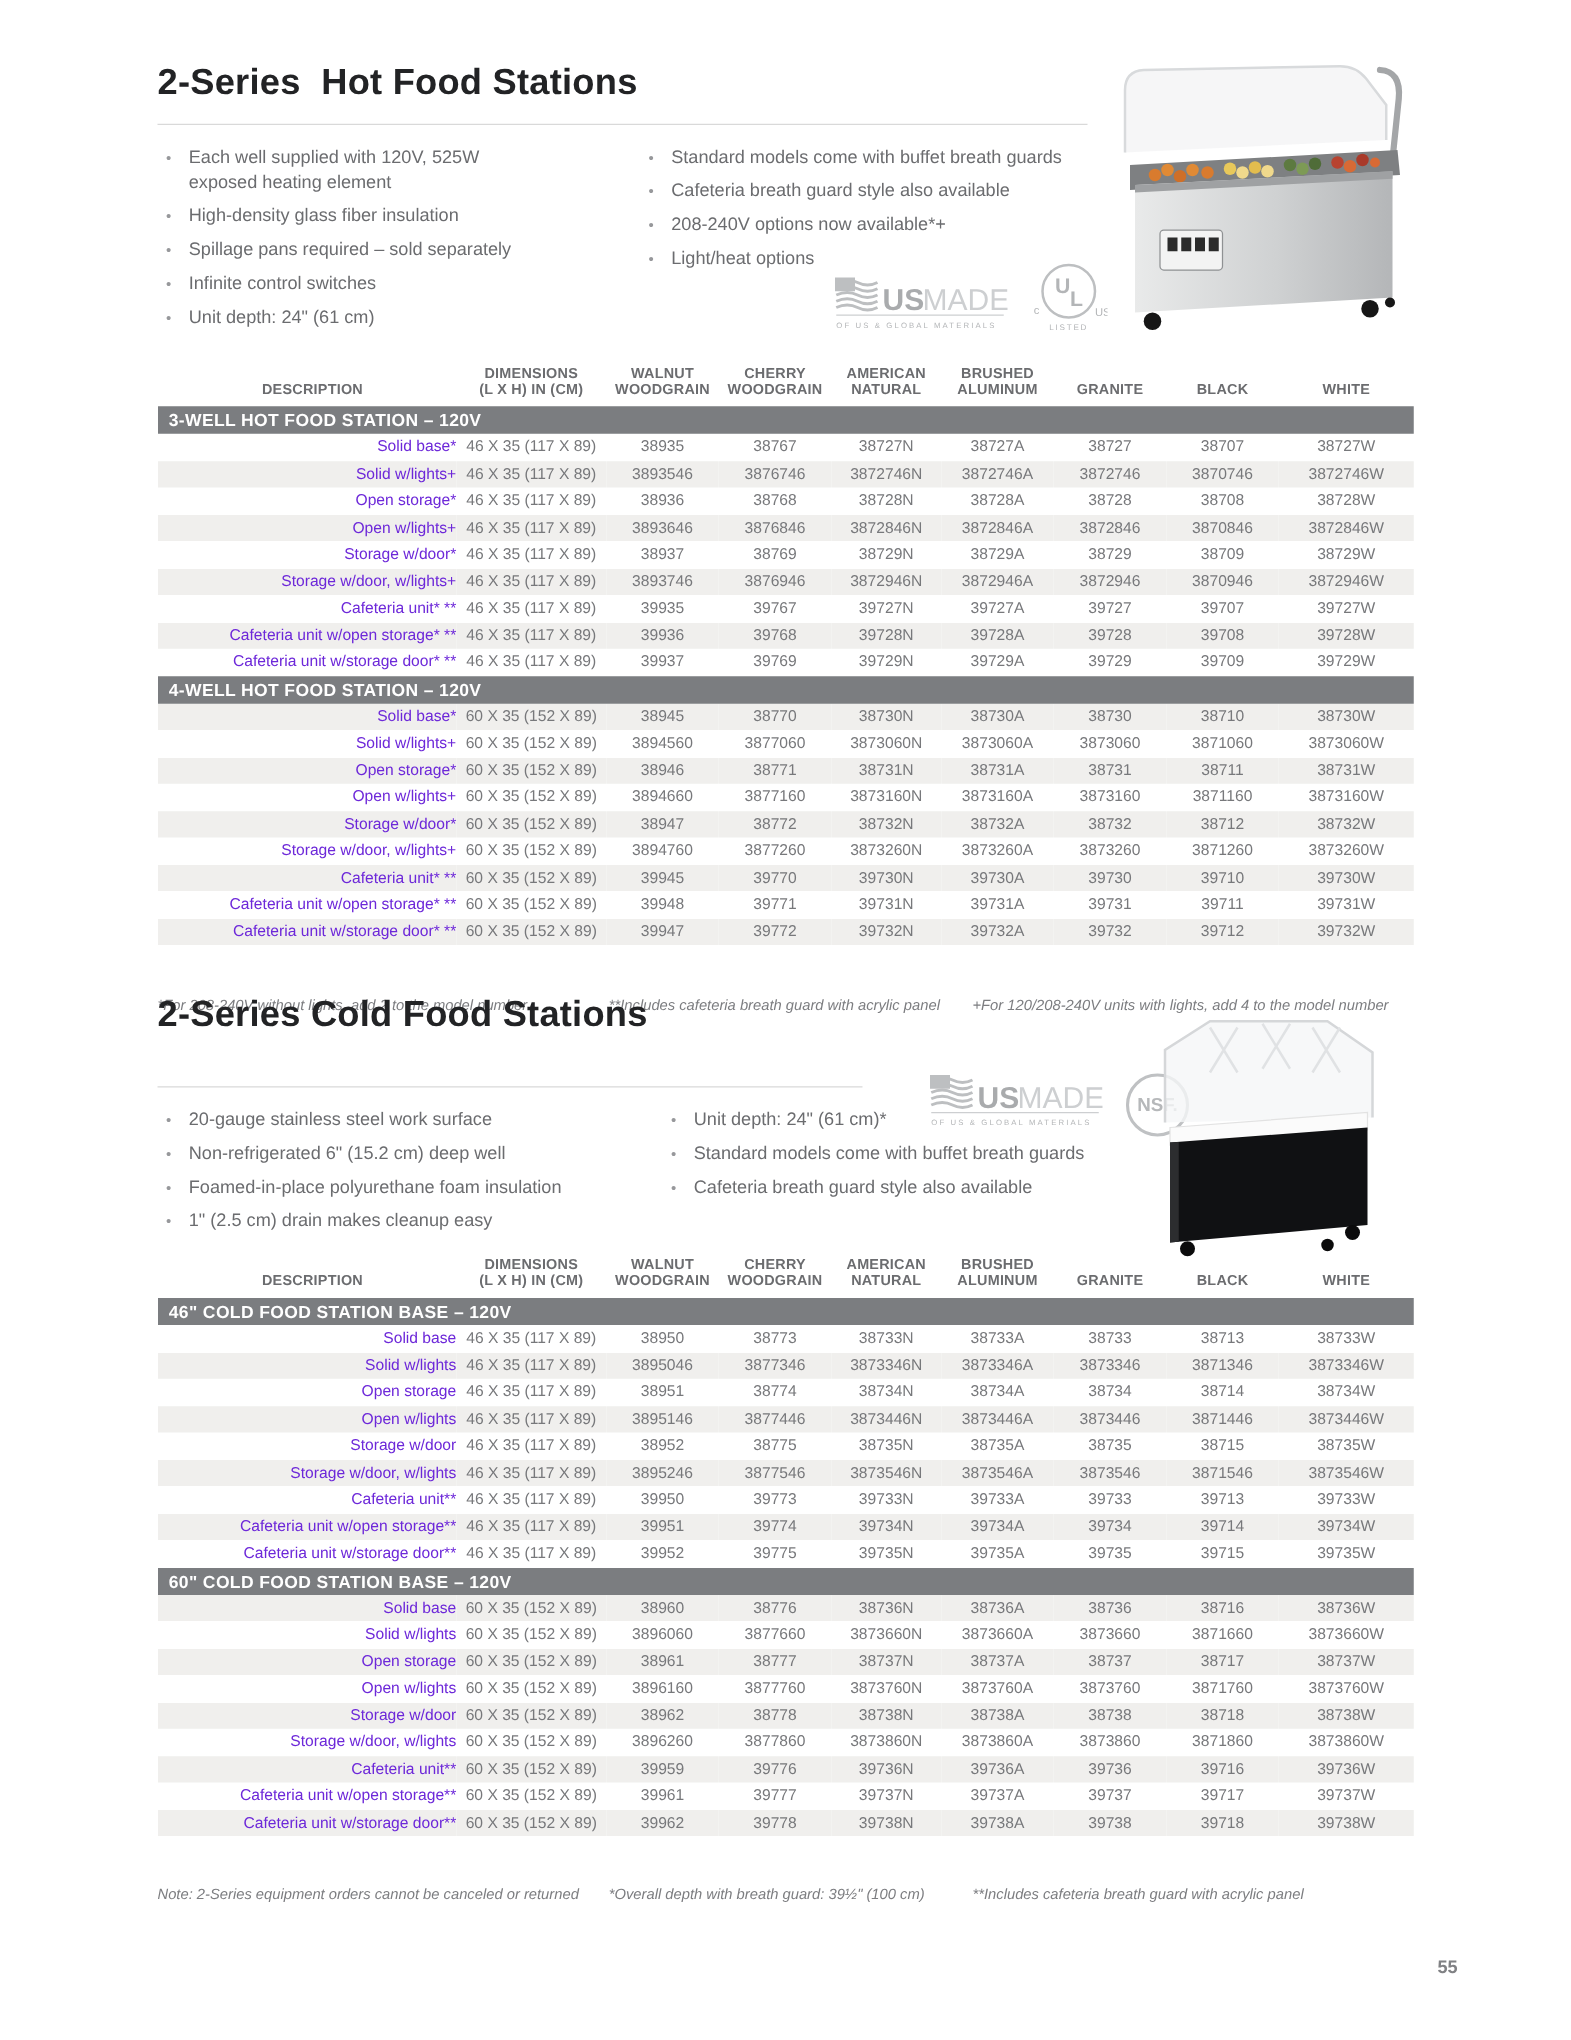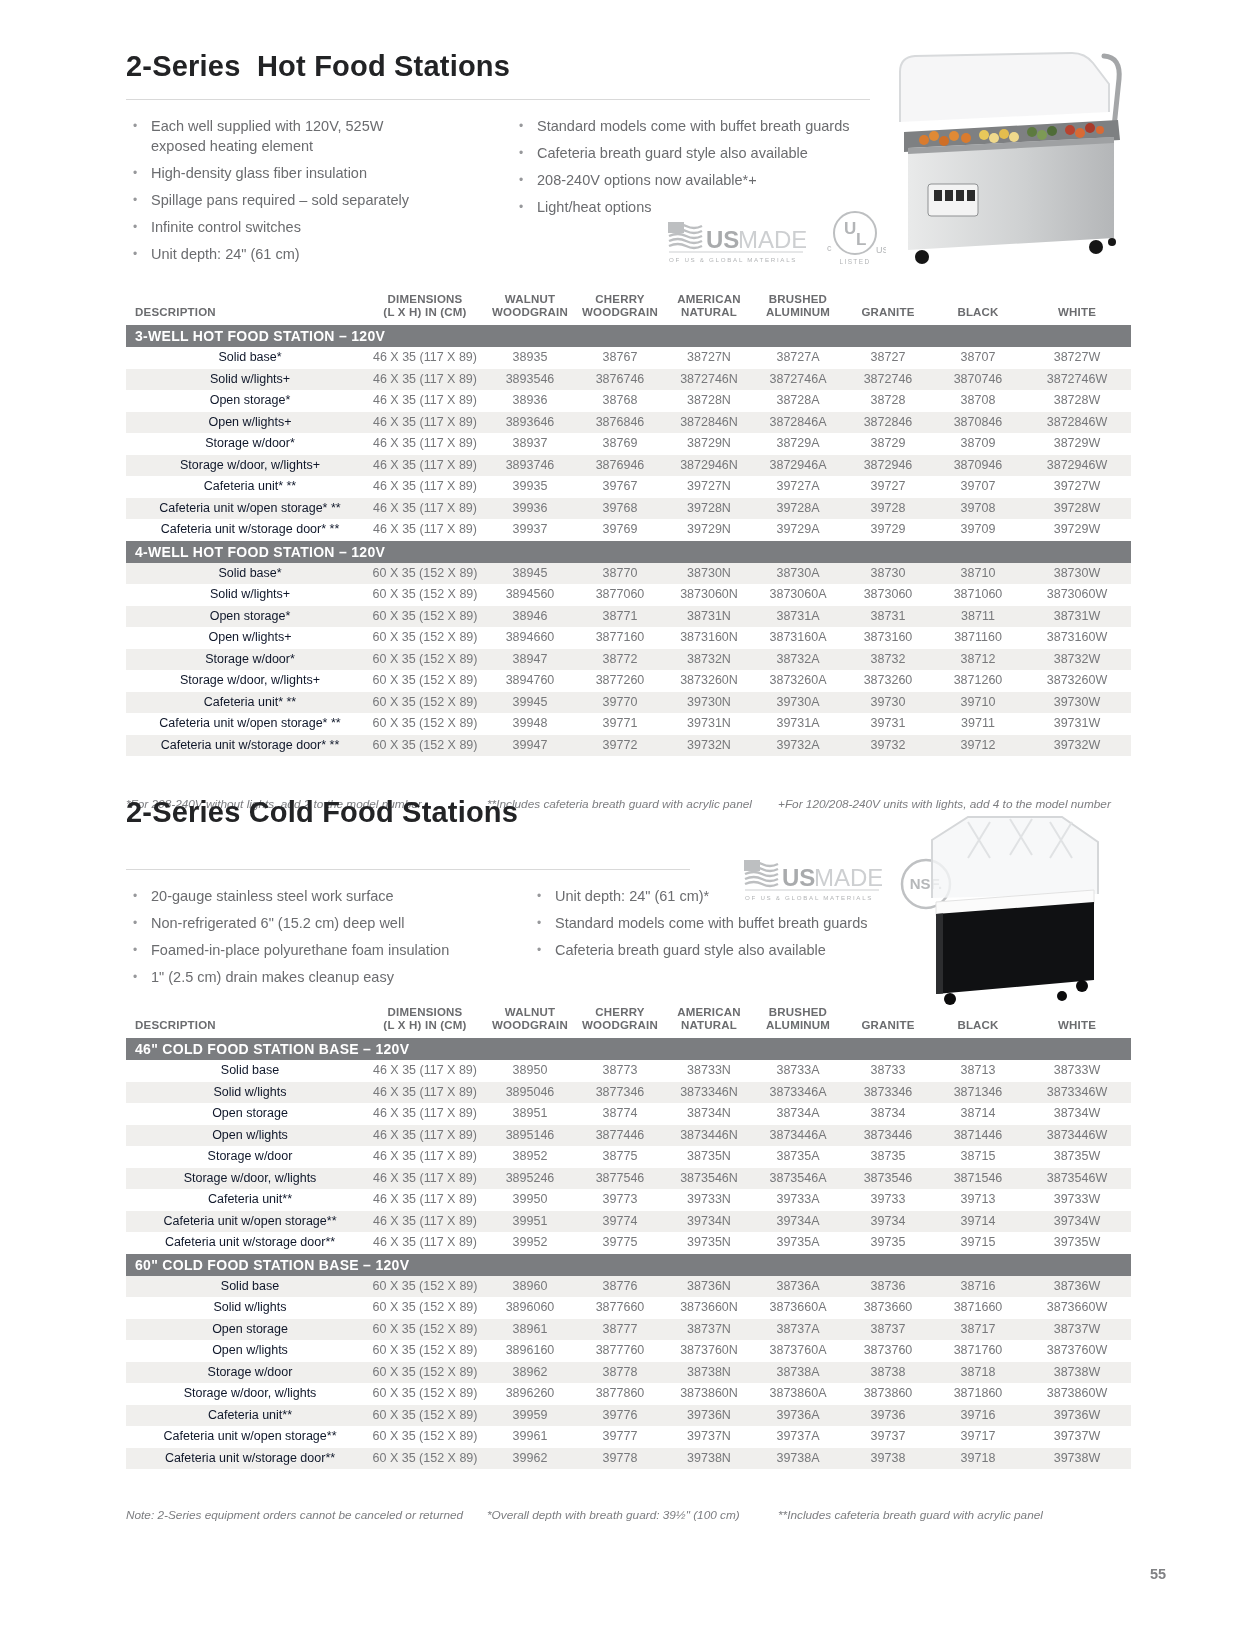--- a/index.html
+++ b/index.html
@@ -11,24 +11,24 @@
   .rule{position:absolute;height:1px;background:var(--rule,#d9d9d9);}
 
   .bullets{position:absolute;display:flex;align-items:flex-start;}
   .bullet-col{display:flex;flex-direction:column;}
   .bullet-item{display:flex;font-size:14.5px;line-height:20px;color:var(--text,#6b6c6f);margin-bottom:7px;}
   .dot{flex:0 0 14px;color:#97989b;font-size:12px;line-height:20px;margin-right:9px;text-align:center;}
 
   table.cat-table{position:absolute;border-collapse:collapse;table-layout:fixed;width:1005px;}
   table.cat-table th{font-size:11.5px;font-weight:700;color:var(--text,#6b6c6f);text-align:center;
         vertical-align:bottom;padding:0 0 6px 0;line-height:13px;letter-spacing:.2px;}
-  table.cat-table th.desc{text-align:left;padding-left:9px;}
+  table.cat-table th.desc{text-align:center;padding-left:9px;}
   table.cat-table td{font-size:12.5px;color:#77787b;text-align:center;height:21.5px;line-height:21.5px;
         padding:0;white-space:nowrap;overflow:hidden;}
-  table.cat-table td.desc{text-align:center;padding-left:9px;color:#0f172a;}
+  table.cat-table td.desc{text-align:right;padding-left:9px;color:#6d28d9;}
   table.cat-table tr.stripe td{background:var(--stripe-bg,#f0efed);}
   table.cat-table tr.band td{background:var(--band-bg,#7b7d80);color:#ffffff;font-weight:700;
         font-size:14px;text-align:left;padding-left:9px;height:22px;line-height:22px;letter-spacing:.3px;}
 
   .notes{position:absolute;width:1005px;height:18px;font-size:11.8px;font-style:italic;color:#7c7d80;}
   .notes span{position:absolute;top:0;white-space:nowrap;font-style:italic;}
 
   .pagenum{position:absolute;font-size:14.5px;font-weight:700;color:#808184;}
 
   svg text{font-family:"Liberation Sans",sans-serif;}

